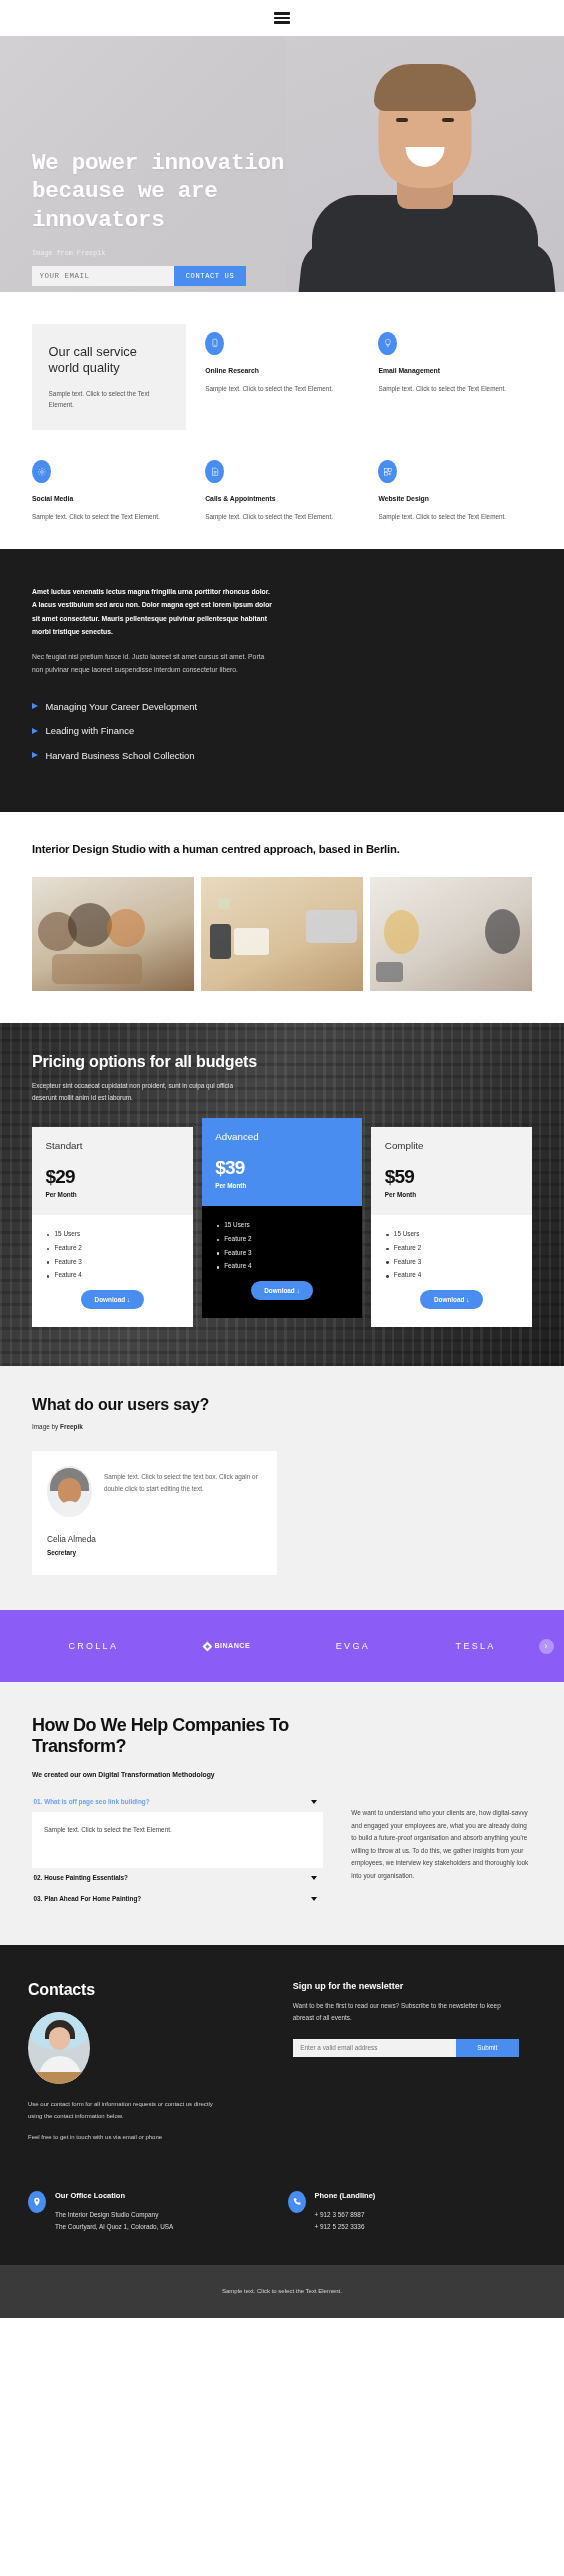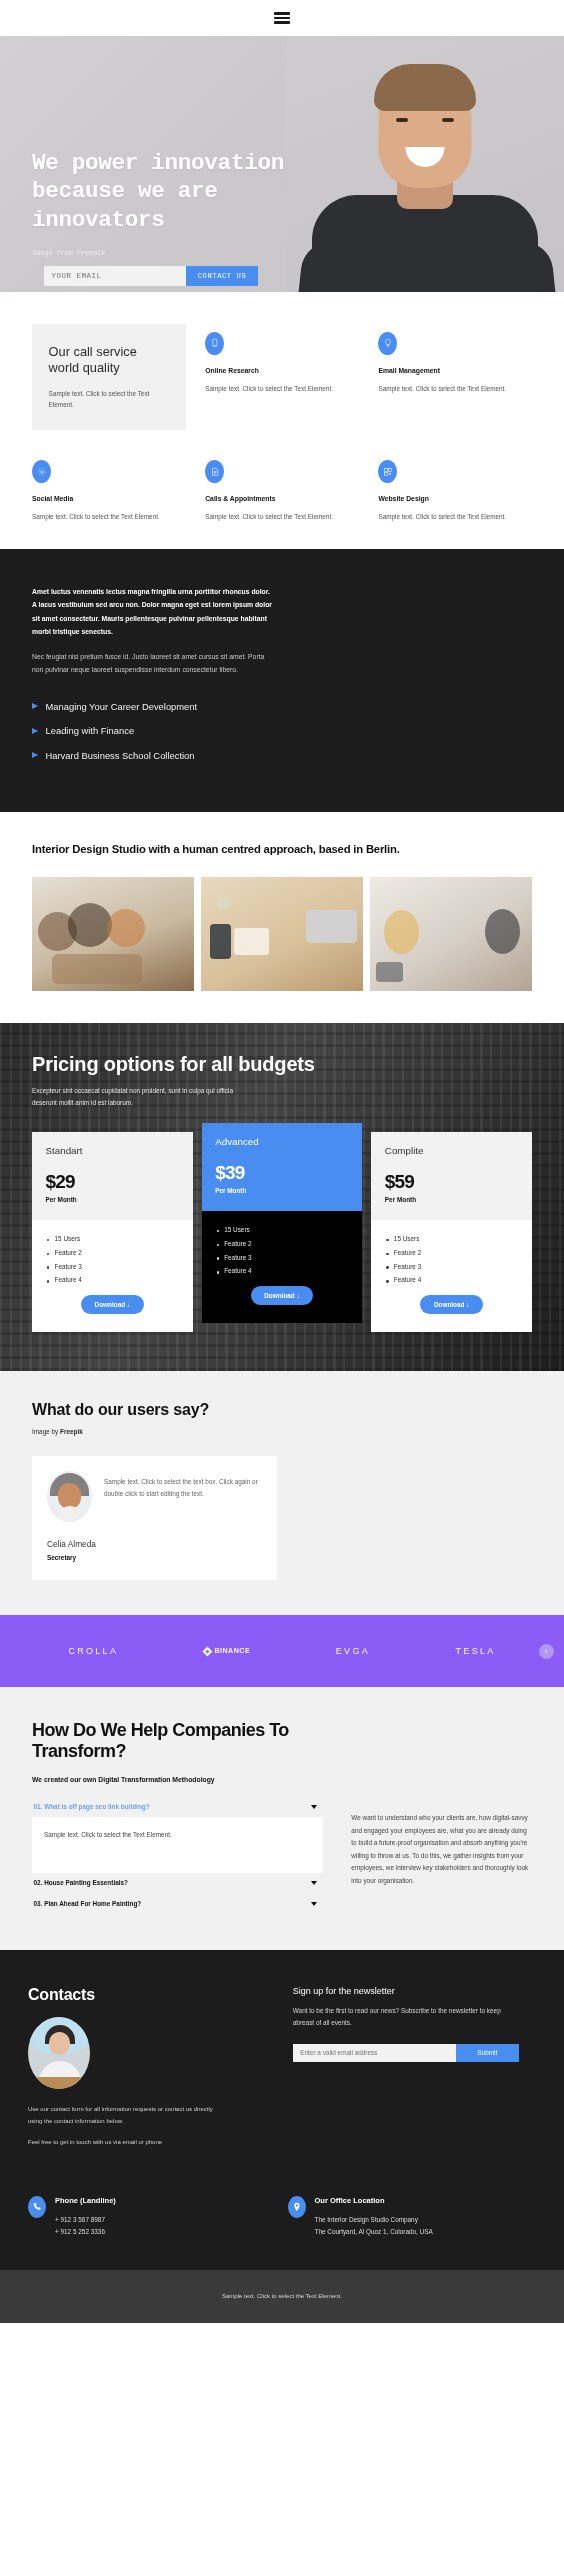--- a/index.html
+++ b/index.html
@@ -39,21 +39,21 @@
   .p-armL,.p-armR{position:absolute;bottom:0;width:50px;height:135px;background:#2e2f33;}
   .p-armL{left:10.5px;border-radius:30px 7.5px 0 0;transform:rotate(6deg);}
   .p-armR{right:7.5px;border-radius:7.5px 30px 0 0;transform:rotate(-6deg);}
 
   .hero-inner{position:relative;z-index:3;padding:113px 0 0 32px;width:324px;}
   .hero h1{
     font-size:22.6px;line-height:1.26;color:#fff;font-weight:700;letter-spacing:-0.3px;
     text-shadow:0 0.8px 2.3px rgba(0,0,0,.08);
   }
   .hero-credit{font-size:6.8px;color:#ededed;margin-top:15px;margin-bottom:9px;}
-  .hero-form{display:flex;width:214px;height:19.6px;margin-left:12px;}
+  .hero-form{display:flex;width:214px;height:19.6px;}
   .hero-form input{
     flex:1;border:0;background:#f2f2f2;font-size:7.5px;letter-spacing:0.5px;
     padding:0 7.5px;color:#9a9a9a;font-family:inherit;
   }
   .hero-form button{
     width:72px;border:0;background:#4a8df0;color:#fff;font-size:7.1px;letter-spacing:0.6px;
     cursor:pointer;font-family:inherit;
   }
 
   
@@ -94,21 +94,21 @@
   
   .pricing{position:relative;padding:30px 32px 39px 32px;overflow:hidden;}
   .pricing-bg{position:absolute;inset:0;background:linear-gradient(120deg,#2b2b2b,#454545 40%,#1e1e1e 100%);}
   .pricing-bg::before{
     content:"";position:absolute;inset:0;
     background:
       repeating-linear-gradient(90deg, rgba(255,255,255,.07) 0 2.3px, transparent 2.3px 9.8px),
       repeating-linear-gradient(0deg, rgba(0,0,0,.18) 0 3px, transparent 3px 12px);
   }
   .pricing-inner{position:relative;z-index:2;}
-  .pricing h2{color:#fff;font-size:20px;font-weight:700;letter-spacing:-0.2px;}
+  .pricing h2{color:#fff;font-size:16px;font-weight:700;letter-spacing:-0.2px;}
   .pricing .psub{color:#e2e2e2;font-size:6.4px;line-height:1.9;margin-top:9px;max-width:218px;}
   .plans{display:grid;grid-template-columns:1fr 1fr 1fr;gap:9px;margin-top:22.6px;align-items:start;}
   .plan{background:#fff;}
   .plan.featured{margin-top:-9px;}
   .plan-head{padding:13.5px 13.5px 16.6px 13.5px;background:#f2f2f2;}
   .plan.featured .plan-head{background:#4a8df0;}
   .plan-name{font-size:9.8px;font-weight:400;color:#333;}
   .plan.featured .plan-name{color:#fff;}
   .plan-price{font-size:19px;font-weight:800;color:#111;margin-top:15px;letter-spacing:-0.8px;}
   .plan.featured .plan-price{color:#fff;}
@@ -166,21 +166,21 @@
   .contacts h2{font-size:16px;font-weight:800;letter-spacing:-0.2px;}
   .c-ava{width:62px;height:72px;border-radius:50%;overflow:hidden;margin-top:13.5px;background:#cfd6da;position:relative;}
   .c-text{font-size:6px;line-height:1.9;color:#cfcfcf;margin-top:15px;max-width:188px;}
   .c-text2{font-size:6px;color:#cfcfcf;margin-top:12px;}
   .c-blocks{display:grid;grid-template-columns:1fr 1fr;gap:15px;margin-top:25.6px;grid-column:1 / -1;}
   .c-block{display:flex;gap:9px;}
   .c-ic{width:18px;height:22px;border-radius:50%;background:#4a8df0;flex:none;display:flex;align-items:center;justify-content:center;}
   .c-ic svg{width:9.8px;height:9.8px;fill:#fff;}
   .c-block h4{font-size:7.5px;font-weight:700;margin-bottom:9px;}
   .c-block p{font-size:6.4px;line-height:1.75;color:#ddd;}
-  .news h3{font-size:9px;font-weight:400;color:#fff;}
+  .news h3{font-size:9px;font-weight:700;color:#fff;}
   .news p{font-size:6.4px;line-height:1.85;color:#d4d4d4;margin-top:9px;max-width:218px;}
   .news-form{display:flex;height:18px;margin-top:15px;width:226px;}
   .news-form input{flex:1;border:0;background:#f2f2f2;font-size:6.4px;padding:0 7.5px;color:#8b8b8b;font-family:inherit;}
   .news-form button{width:63px;border:0;background:#4a8df0;color:#fff;font-size:6.4px;cursor:pointer;font-family:inherit;}
 
   
   .bottombar{background:#3a3a3a;height:53px;display:flex;align-items:center;justify-content:center;}
   .bottombar p{font-size:6px;color:#d6d6d6;}
 </style>
 </head>
@@ -484,41 +484,41 @@
     <form class="news-form">
       <input type="text" placeholder="Enter a valid email address" style="">
       <button type="submit">Submit</button>
     </form>
   </div>
 
   <div class="c-blocks">
     <div class="c-block">
       <div class="c-ic">
         <svg viewBox="0 0 24 24">
+            <path d="M12 2a6.5 6.5 0 0 0-6.5 6.5C5.5 13.9 12 22 12 22s6.5-8.1 6.5-13.5A6.5 6.5 0 0 0 12 2zm0 9a2.6 2.6 0 1 1 0-5.2A2.6 2.6 0 0 1 12 11z"></path>
+          </svg>
+      </div>
+      <div>
+        <h4>Our Office Location</h4>
+        <p>The Interior Design Studio Company</p>
+        <p>The Courtyard, Al Quoz 1, Colorado,  USA</p>
+      </div>
+    </div>
+
+    <div class="c-block">
+      <div class="c-ic">
+        <svg viewBox="0 0 24 24">
             <path d="M6.6 3h3.3l1.6 4-2 1.4a12 12 0 0 0 5.9 5.9l1.4-2 4 1.6v3.3c0 .9-.8 1.6-1.7 1.5C10.7 18.9 5.1 13.3 4.1 4.7 4 3.8 4.7 3 5.6 3z"></path>
           </svg>
       </div>
       <div>
         <h4>Phone (Landline)</h4>
         <p>+ 912 3 567 8987</p>
         <p>+ 912 5 252 3336</p>
       </div>
     </div>
-
-    <div class="c-block">
-      <div class="c-ic">
-        <svg viewBox="0 0 24 24">
-            <path d="M12 2a6.5 6.5 0 0 0-6.5 6.5C5.5 13.9 12 22 12 22s6.5-8.1 6.5-13.5A6.5 6.5 0 0 0 12 2zm0 9a2.6 2.6 0 1 1 0-5.2A2.6 2.6 0 0 1 12 11z"></path>
-          </svg>
-      </div>
-      <div>
-        <h4>Our Office Location</h4>
-        <p>The Interior Design Studio Company</p>
-        <p>The Courtyard, Al Quoz 1, Colorado,  USA</p>
-      </div>
-    </div>
   </div>
 </section>
 
 <footer class="bottombar">
   <p>Sample text. Click to select the Text Element.</p>
 </footer>
 
 
 </body></html>

